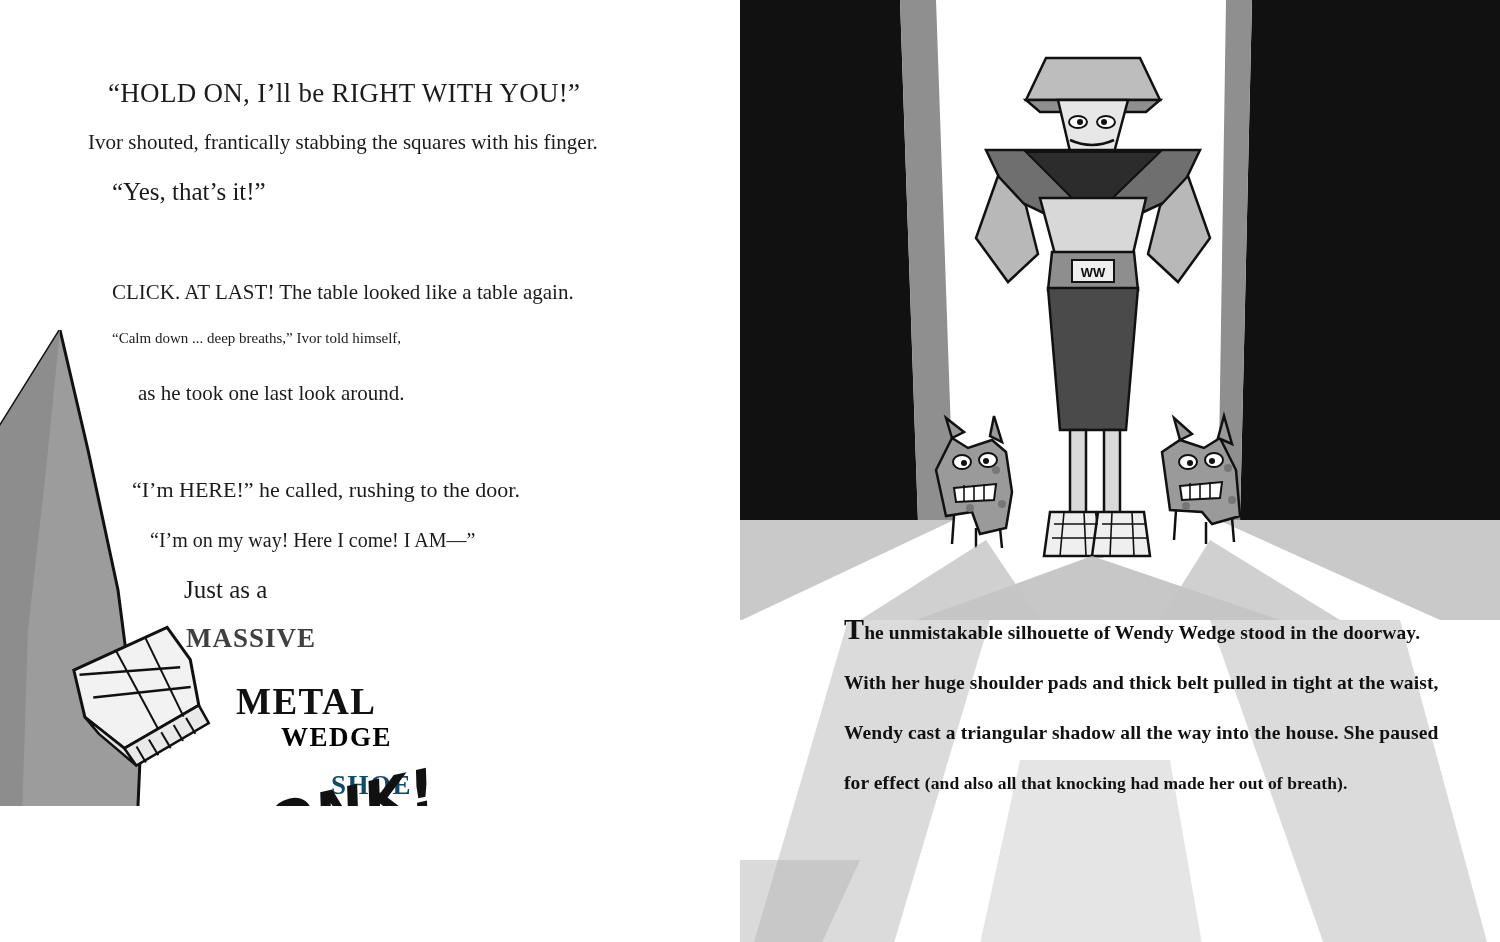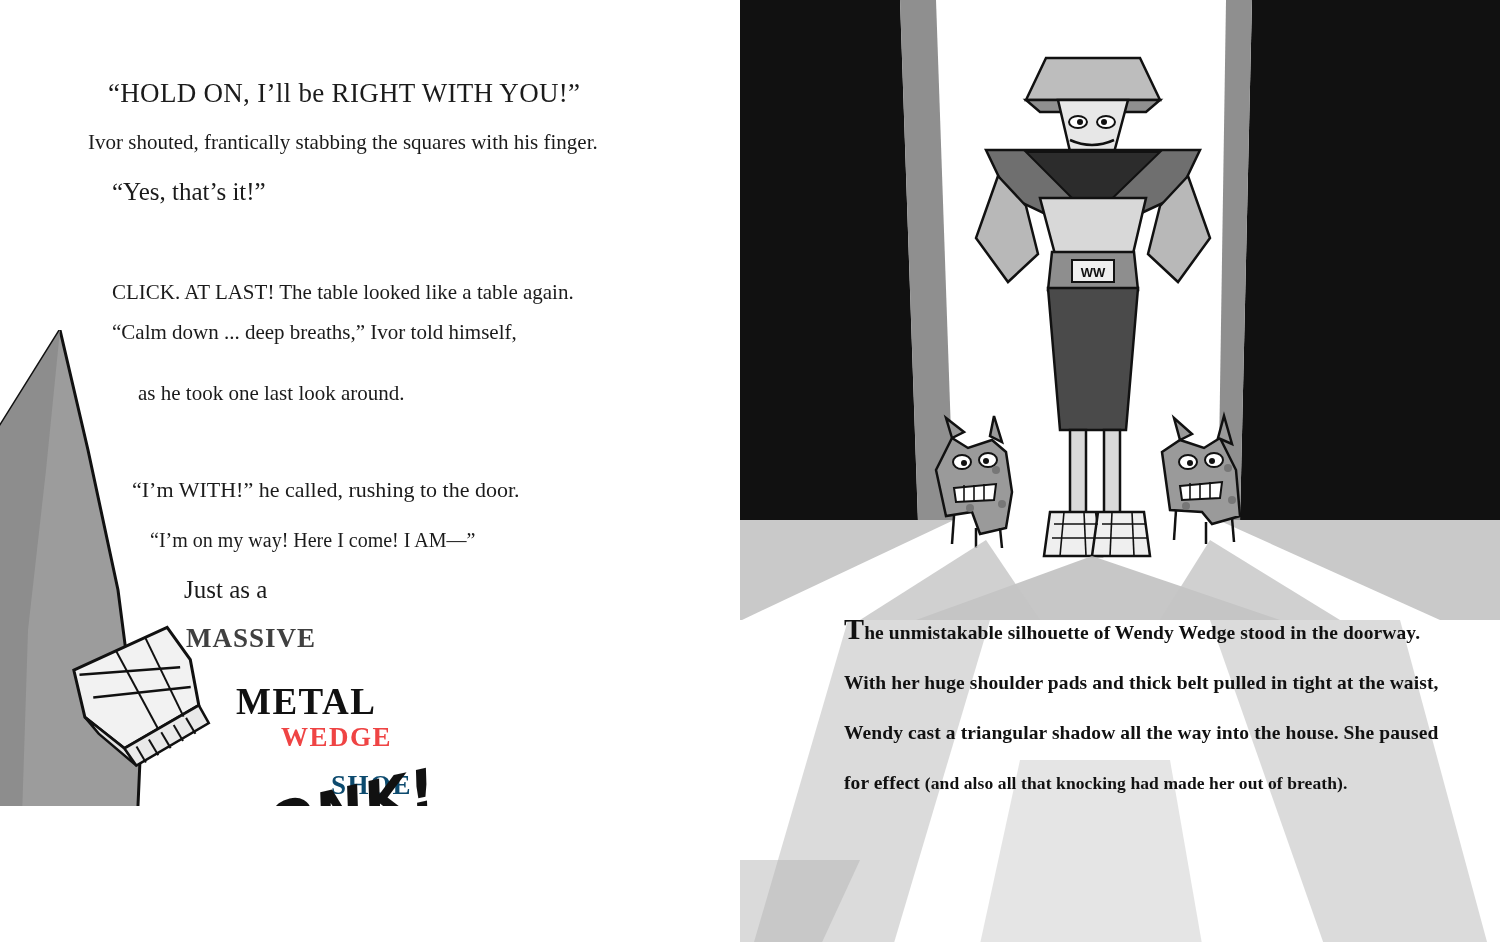--- a/index.html
+++ b/index.html
@@ -29,40 +29,40 @@
     color: #1b1b1b;
     white-space: nowrap;
     font-family: "Liberation Serif", serif;
   }
   .l1 { left: 108px; top: 78px; font-size: 25px; letter-spacing: .3px; }
   .l1 .big { font-size: 27px; }
   .l2 { left: 88px; top: 130px; font-size: 21px; text-align: center; }
   .l3 { left: 112px; top: 178px; font-size: 25px; }
   .l4 { left: 112px; top: 230px; font-size: 21px; }
   .l5 { left: 112px; top: 280px; font-size: 21px; }
-  .l6 { left: 112px; top: 320px; font-size: 21px; }
+  .l6 { left: 112px; top: 330px; font-size: 15px; }
   .l7 { left: 138px; top: 381px; font-size: 21px; }
   .l8 { left: 132px; top: 477px; font-size: 22px; }
   .l9 { left: 150px; top: 529px; font-size: 20px; }
   .l10 { left: 184px; top: 576px; font-size: 25px; }
 
   .word-massive {
     position: absolute; left: 186px; top: 623px;
     font-size: 27px; font-weight: bold; letter-spacing: 1px;
     font-family: "Liberation Serif", serif; color: #404040;
   }
   .word-metal {
     position: absolute; left: 236px; top: 664px;
     font-size: 37px; font-weight: bold; letter-spacing: 1.5px;
     font-family: "Liberation Serif", serif; color: #111; margin-top: 16px;
   }
   .word-wedge {
     position: absolute; left: 281px; top: 722px;
     font-size: 27px; font-weight: bold; letter-spacing: 1.5px;
-    font-family: "Liberation Serif", serif; color: #ef4444;
+    font-family: "Liberation Serif", serif; color: #000000;
   }
   .word-shoe {
     position: absolute; left: 331px; top: 770px;
     font-size: 27px; font-weight: bold; letter-spacing: 1.5px;
     font-family: "Liberation Serif", serif; color: #0c4a6e;
   }
   .word-kicked {
     position: absolute; left: 296px; top: 818px;
     font-size: 23px; font-style: italic; font-weight: bold;
     letter-spacing: 5px; color: #111; text-align: center;
@@ -117,21 +117,21 @@
   <div id="left-page">
 
     <div class="text-line l1">
       <span class="big">“HOLD ON, I’ll be RIGHT WITH YOU!”</span>
     </div>
     <div class="text-line l2">Ivor shouted, frantically stabbing the squares with his finger.</div>
     <div class="text-line l3">“Yes, that’s it!”</div>
     <div class="text-line l5">CLICK. AT LAST! The table looked like a table again.</div>
     <div class="text-line l6">“Calm down ... deep breaths,” Ivor told himself,</div>
     <div class="text-line l7">as he took one last look around.</div>
-    <div class="text-line l8">“I’m WITH!” he called, rushing to the door.</div>
+    <div class="text-line l8">“I’m HERE!” he called, rushing to the door.</div>
     <div class="text-line l9">“I’m on my way! Here I come! I AM—”</div>
     <div class="text-line l10">Just as a</div>
 
     <div class="word-massive">MASSIVE</div>
     <div class="word-metal">METAL</div>
     <div class="word-wedge">WEDGE</div>
     <div class="word-shoe">SHOE</div>
     <div class="word-kicked">
       <span>k i c k e d</span><span class="plain">open the door!</span>
     </div>

